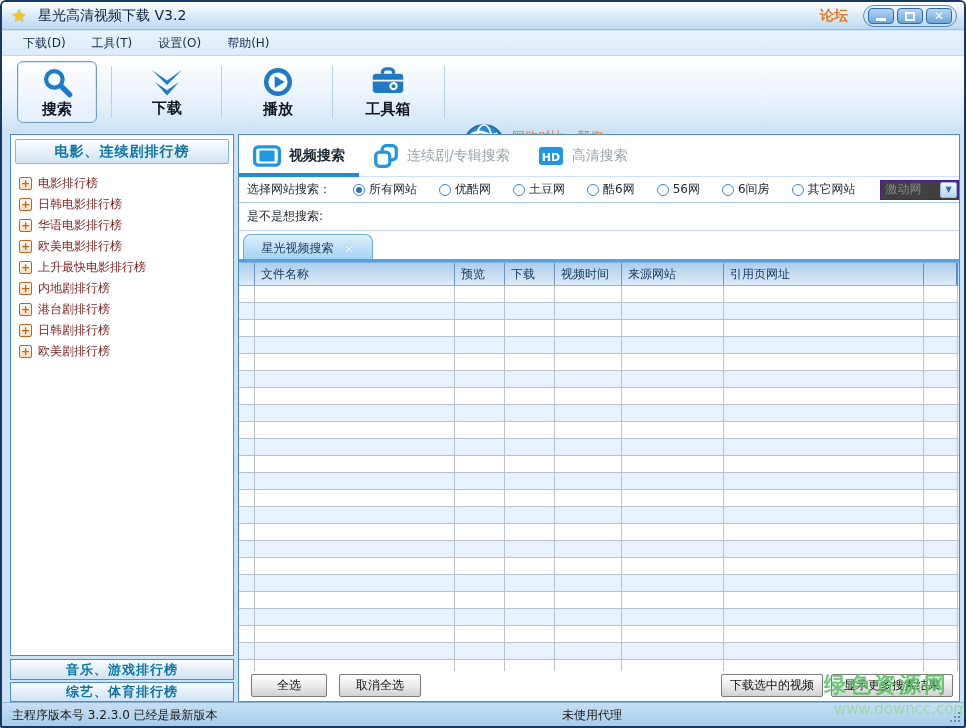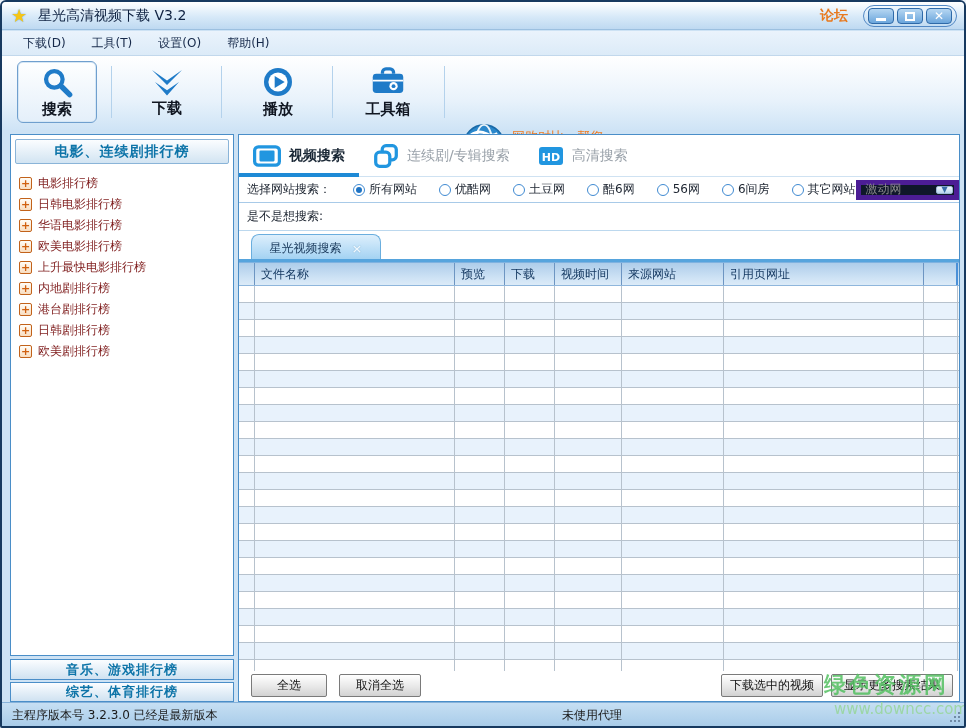--- a/index.html
+++ b/index.html
@@ -73,28 +73,28 @@
   
   .main{position:absolute;left:236px;top:132px;width:722px;height:568px;background:#fff;border:1px solid #4a8ec8;}
   .tabbar{position:relative;height:42px;border-bottom:1px solid #cfe2f2;display:flex;}
   .tab{display:flex;align-items:center;gap:8px;padding:0 14px;font-size:14px;color:#9aa2aa;cursor:pointer;position:relative;}
   .tab.active{color:#1b2836;font-weight:bold;}
   .tab.active::after{content:'';position:absolute;left:0;right:0;bottom:-1px;height:4px;background:#1e8ad6;}
   .site-row{height:26px;display:flex;align-items:center;font-size:12px;color:#1c2430;padding-left:8px;gap:0;
     border-bottom:1px solid #a8cae8;}
   .site-row .opt{margin-left:22px;}
   .site-label{white-space:nowrap;}
-  .select-box{margin-left:0;width:108px;height:20px;border:5px solid #4c1d95;background:#0f172a;
+  .select-box{margin-left:24px;width:108px;height:20px;border:1px solid #4c1d95;background:#404040;
     display:flex;align-items:center;font-size:12px;color:#8a8a8a;padding-left:5px;position:relative;cursor:default;}
   .select-box .sel-arrow{position:absolute;right:1px;top:1px;bottom:1px;width:17px;border:1px solid #9cb8d4;border-radius:2px;
     background:linear-gradient(#f0f7fd,#b9d6ee);color:#3a6ea8;font-size:8px;display:flex;align-items:center;justify-content:center;}
   .suggest-row{height:28px;display:flex;align-items:center;font-size:12px;color:#1c2430;padding-left:8px;
     border-bottom:1px solid #bcd8ee;}
   .rtab-strip{position:relative;height:30px;}
-  .rtab{position:absolute;left:12px;bottom:0;width:130px;height:27px;border:1px solid #6aaede;border-bottom:none;
+  .rtab{position:absolute;left:4px;bottom:0;width:130px;height:27px;border:1px solid #6aaede;border-bottom:none;
     border-radius:8px 8px 0 0;background:linear-gradient(#ddeffc,#9fd0f2);display:flex;align-items:center;
     justify-content:center;gap:10px;font-size:12px;color:#1a3a5c;cursor:pointer;}
   .rtab-close{color:#eef7fd;font-weight:bold;font-size:13px;text-shadow:0 0 1px #5a9ac8;cursor:pointer;}
   .rtab-strip::after{content:'';position:absolute;left:0;right:0;bottom:-1px;height:3px;background:#56a4dd;}
   
   .thead{display:flex;height:24px;background:linear-gradient(#aecdea,#cfe3f5 70%,#dcebf8);
     border-top:1px solid #7fb2e0;border-bottom:1px solid #8fb6dc;margin-top:1px;}
   .th{display:flex;align-items:center;padding-left:6px;font-size:12px;color:#12365f;
     border-right:1px solid #6d95c2;overflow:hidden;white-space:nowrap;}
   .th:last-child{border-right:2px solid #4a90d8;}

